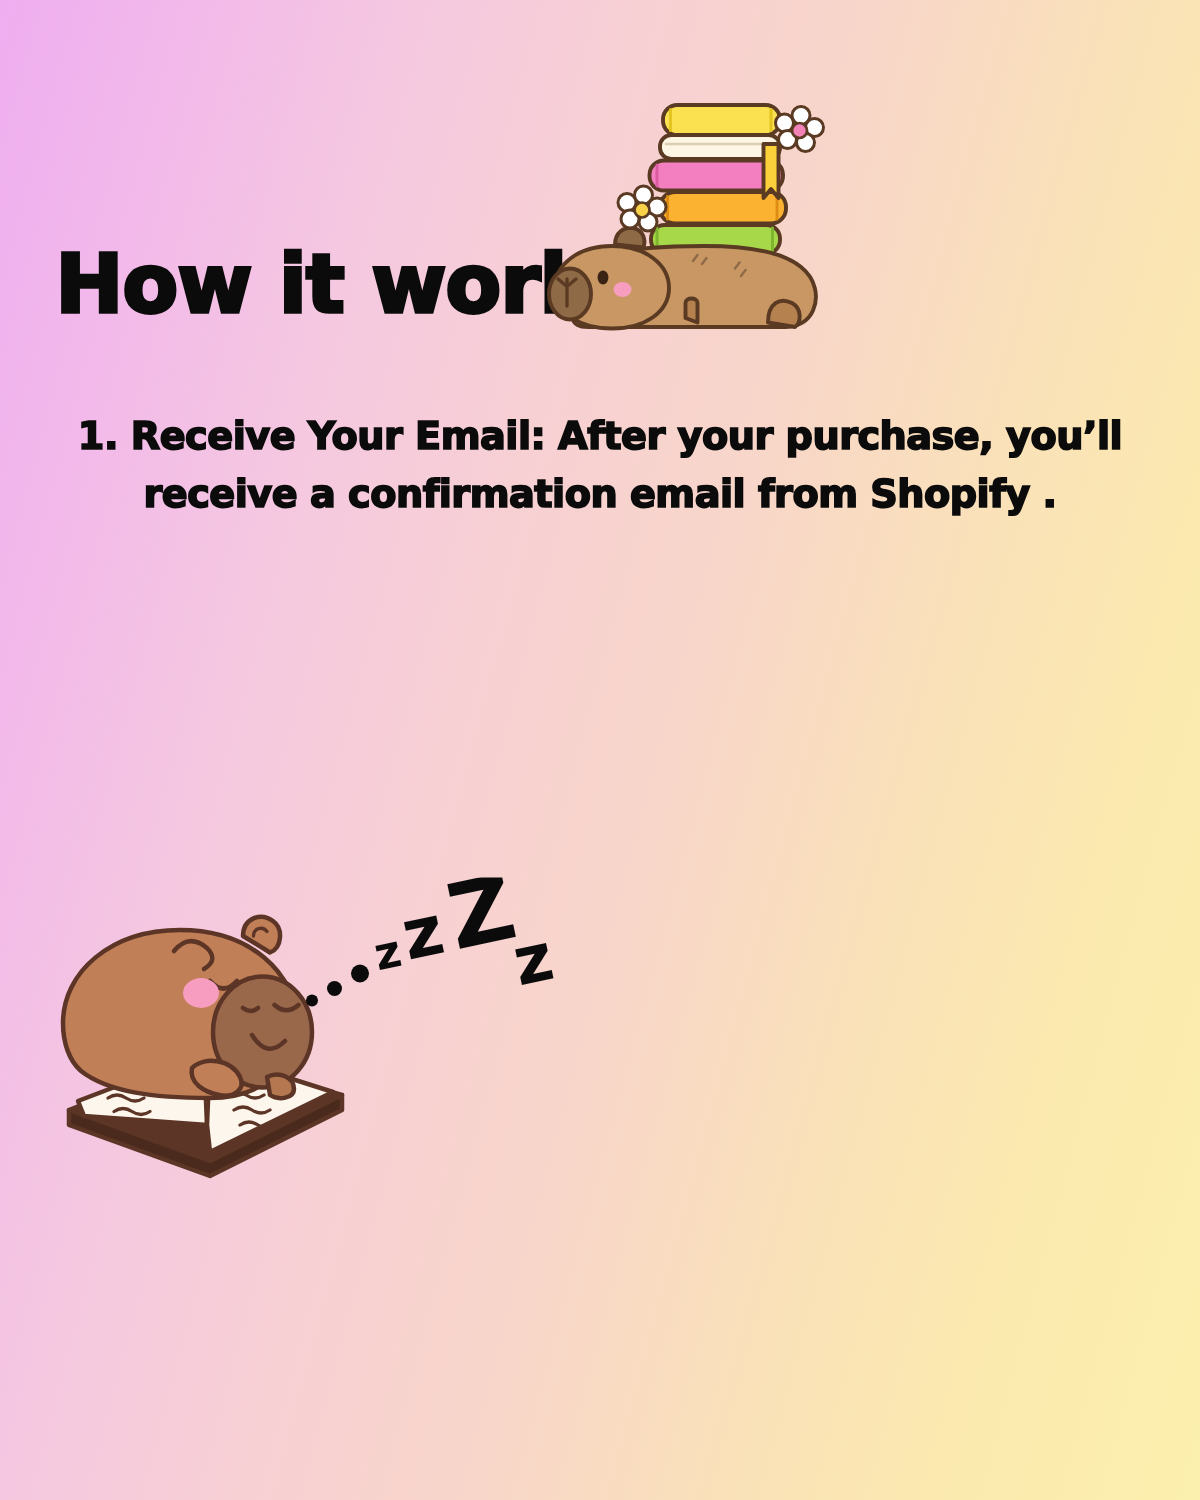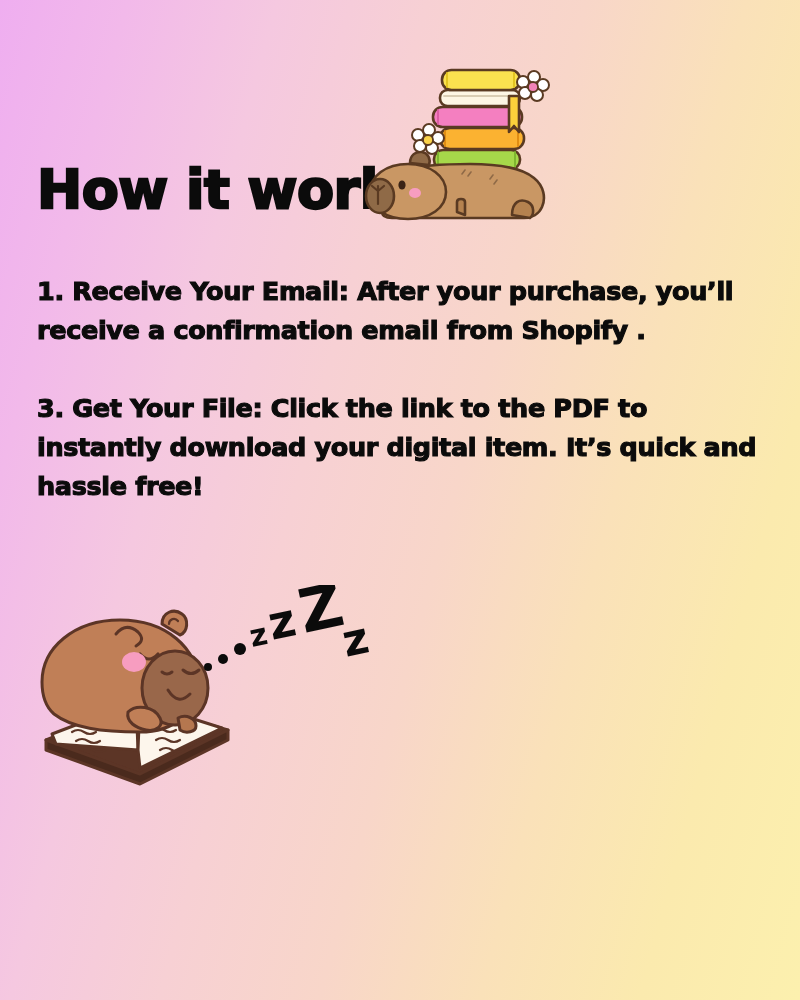--- a/index.html
+++ b/index.html
@@ -57,20 +57,21 @@
   .step {
     font-family: "DejaVu Sans", sans-serif;
     font-size: 25.5px;
     font-weight: 700;
     line-height: 39px;
     color: #0b0b0b;
     letter-spacing: -0.35px;
     -webkit-text-stroke: 1.15px #0b0b0b;
     paint-order: stroke fill;
     margin: 0 0 39px 0;
+    text-align: center;
   }
   .step:last-child { margin-bottom: 0; }
 
   
   .illo {
     position: absolute;
     pointer-events: none;
   }
   #capy-books-illo {
     left: 352px;
@@ -183,21 +184,20 @@
           <circle cx="68" cy="94" r="6"></circle>
         </g>
         <circle cx="76" cy="88" r="5" fill="#f9d24a" stroke="#5a3a22" stroke-width="1.8"></circle>
       </g>
 
     </g>
   </svg>
 
   <div class="steps">
     <p class="step">1. Receive Your Email: After your purchase, you’ll receive a confirmation email from Shopify .</p>
-    <p class="step">3. Get Your File: Click the link to the PDF to instantly download your digital item. It’s quick and hassle free!</p>
   </div>
 
   <svg class="illo" id="capy-sleep-illo" viewBox="0 0 250 200">
     <g stroke="#5c3526" stroke-width="3" stroke-linejoin="round" stroke-linecap="round">
 
       <path d="M18 148 L108 112 L200 138 L112 182 Z" fill="#5c3526"></path>
       <path d="M18 148 L18 158 L112 192 L200 148 L200 138 L112 182 Z" fill="#4a2a1d"></path>
 
       <path d="M24 142 L108 110 L110 158 L28 152 Z" fill="#fdf6ec"></path>
 

